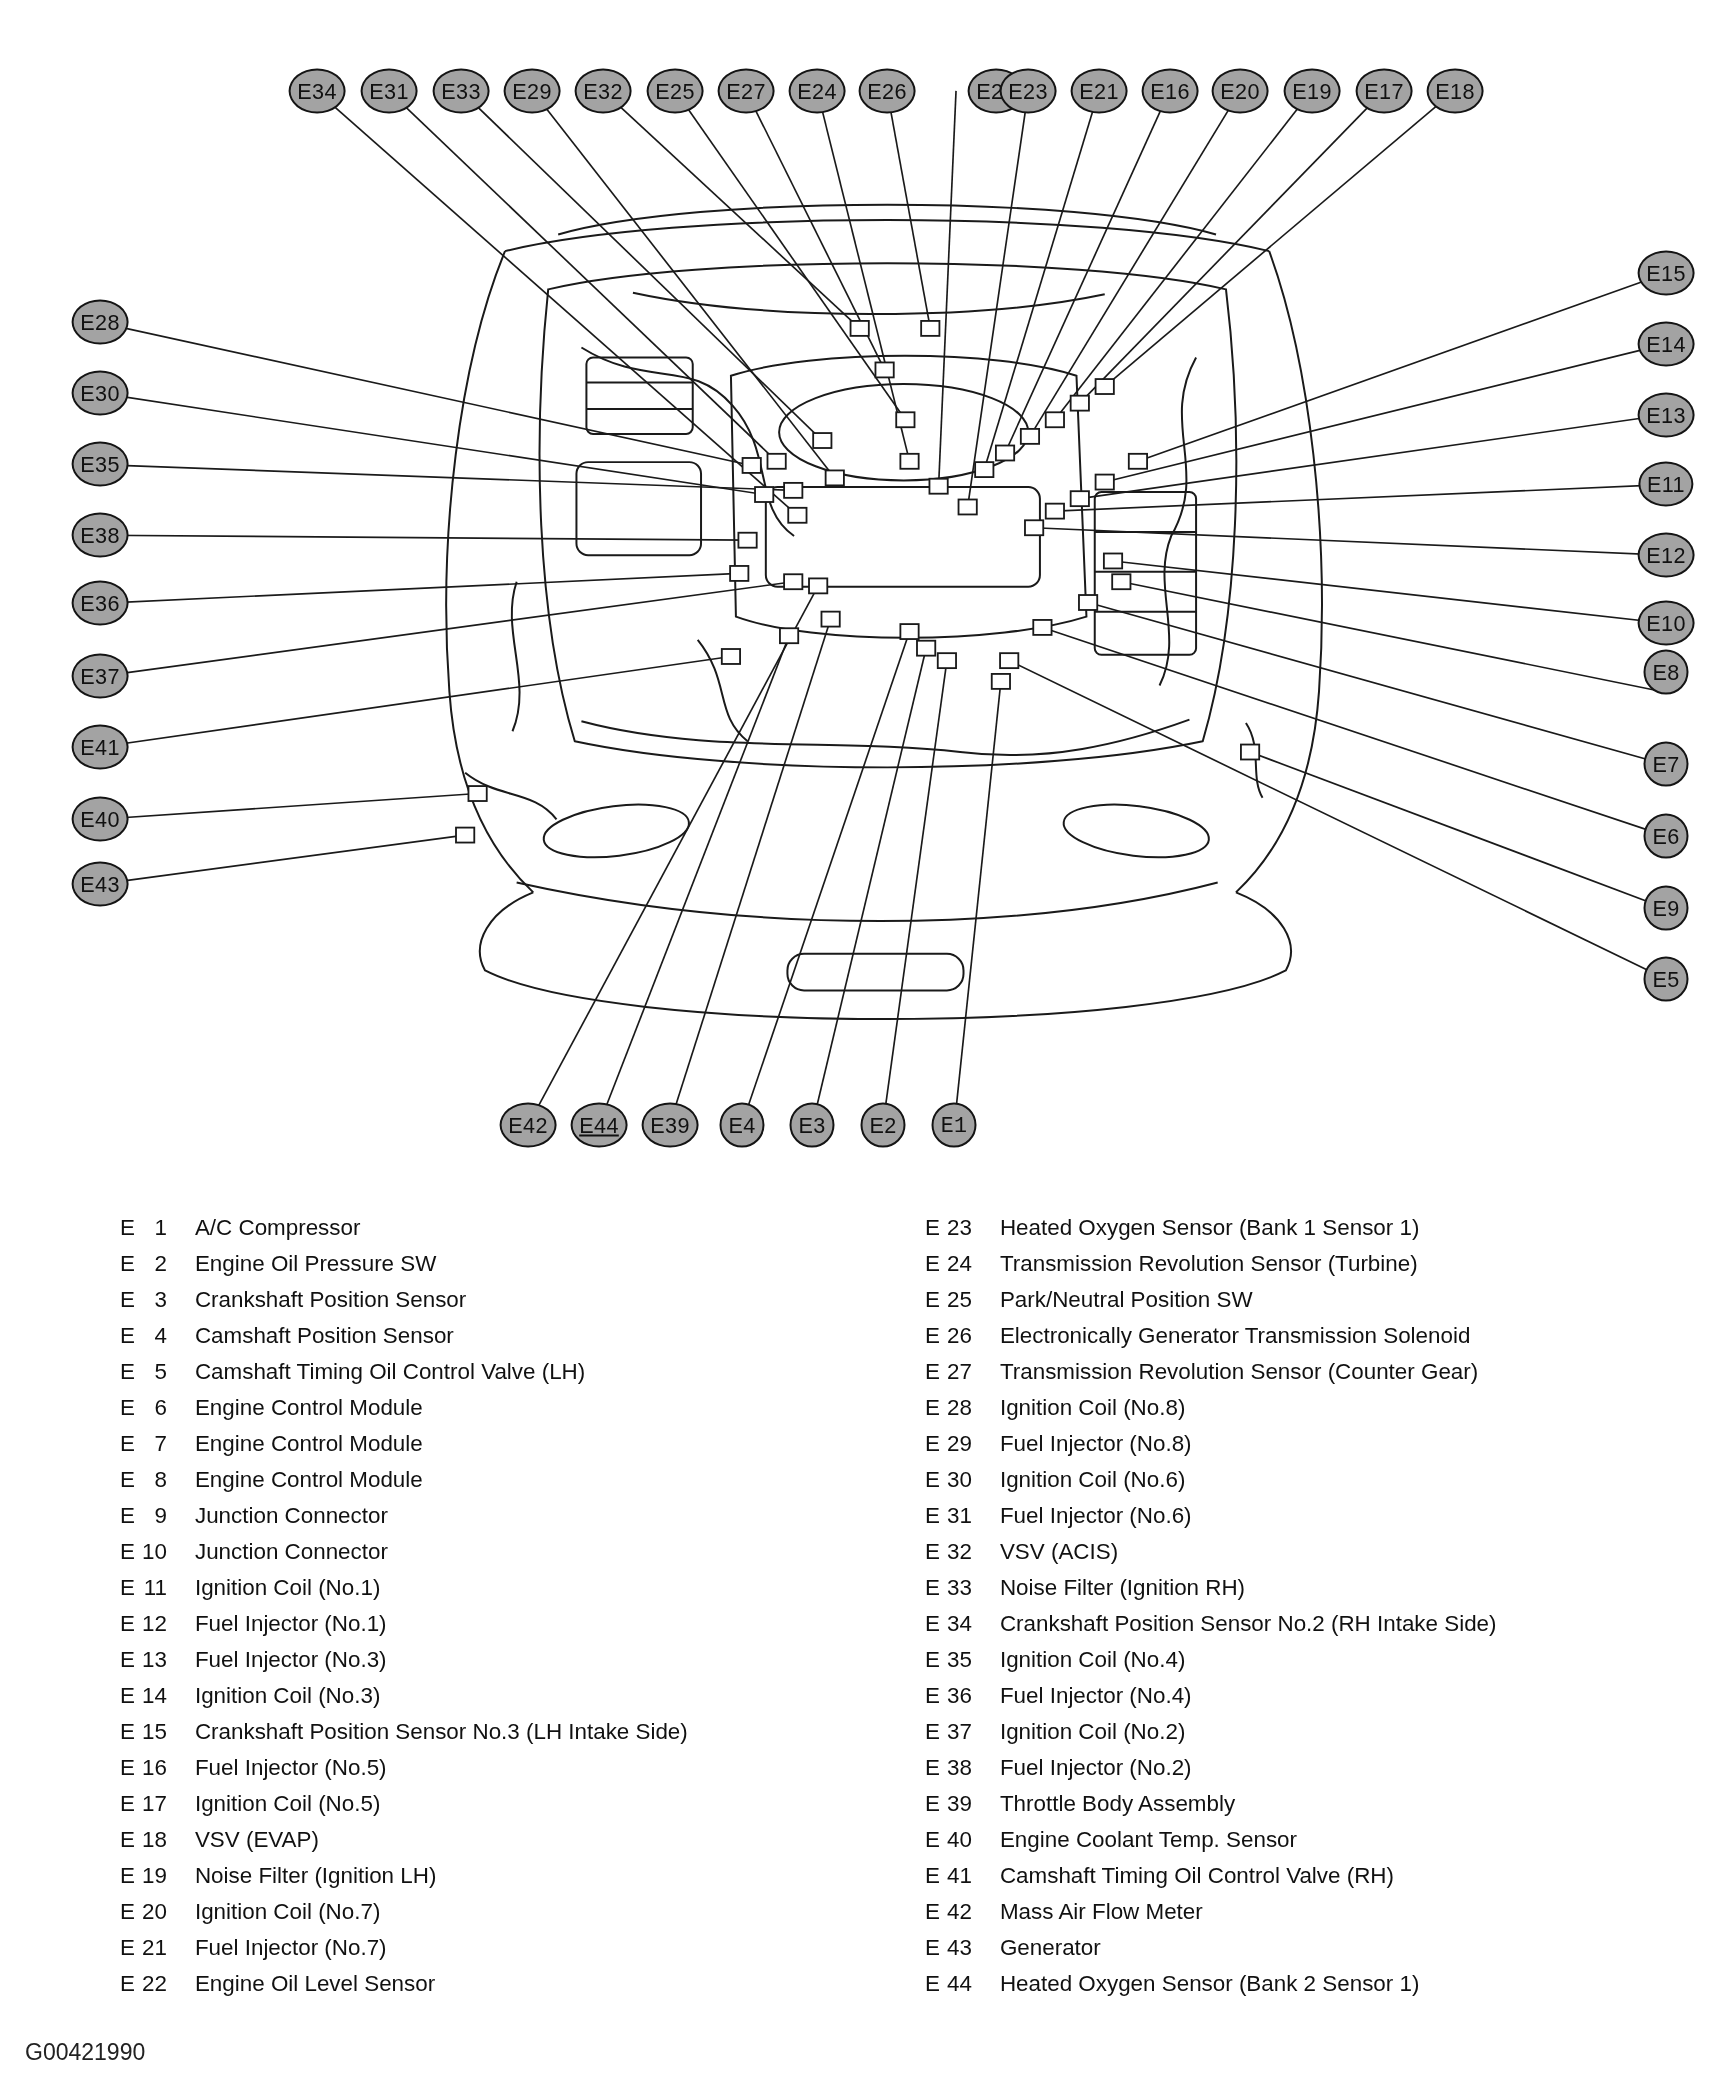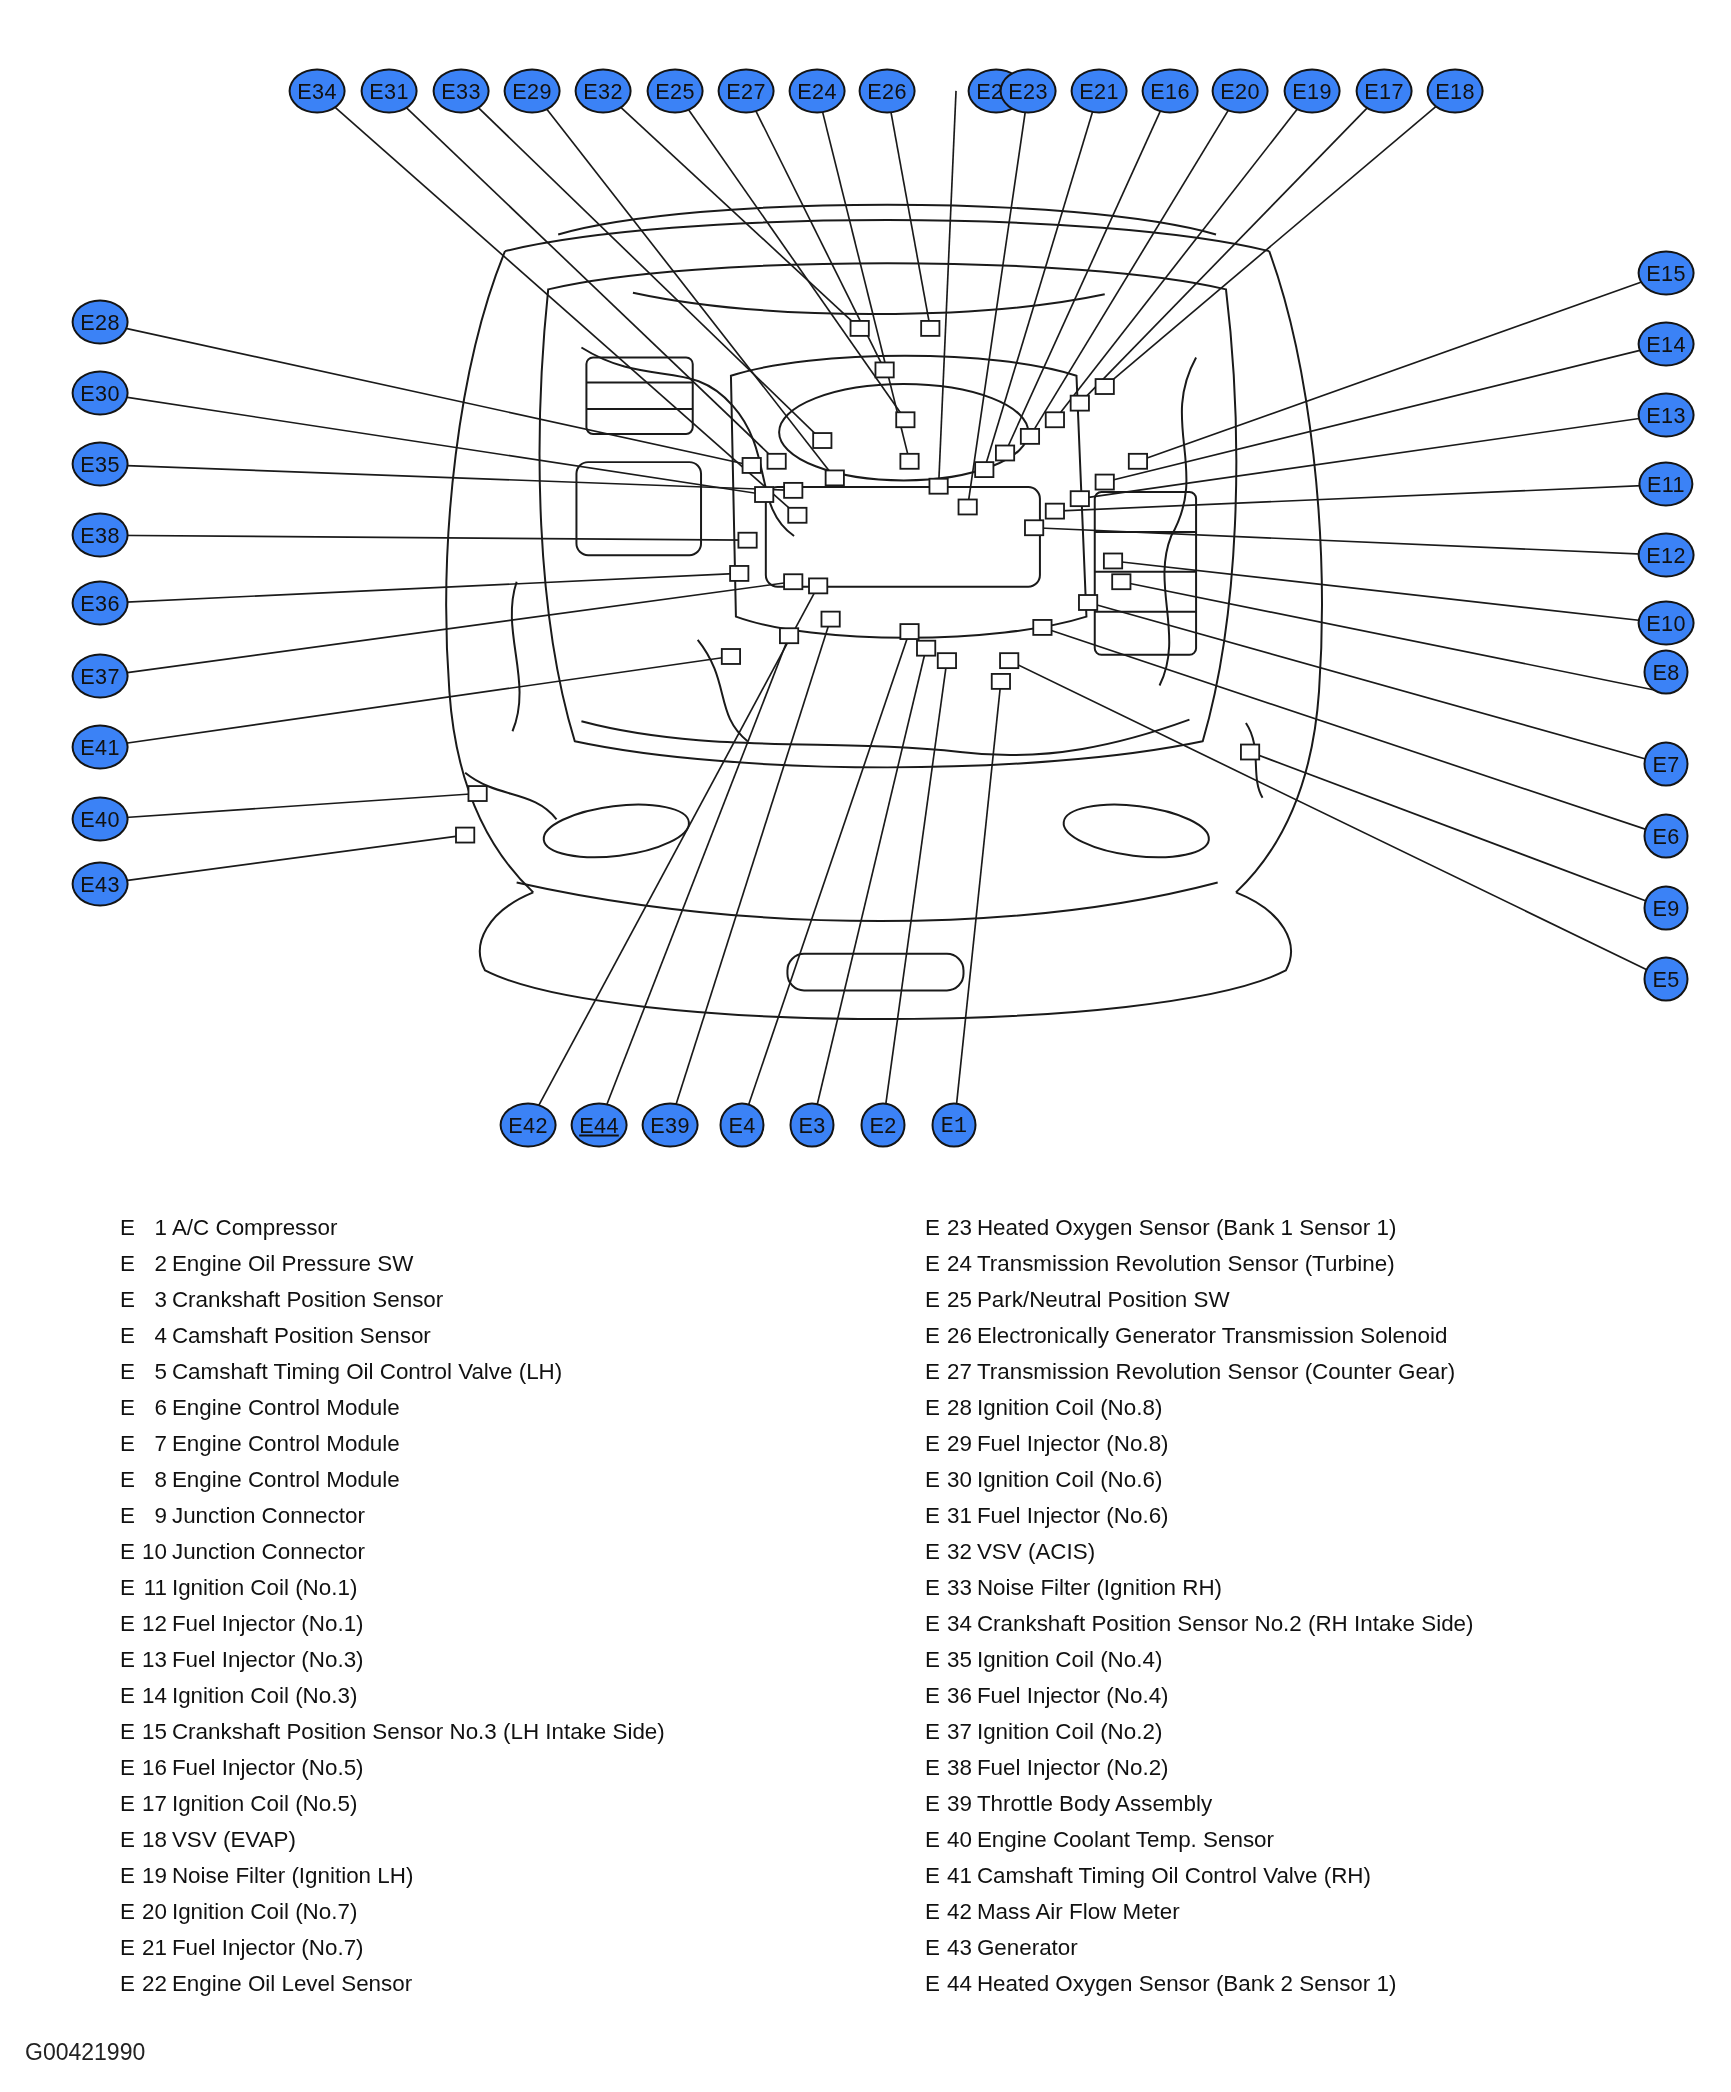--- a/index.html
+++ b/index.html
@@ -9,31 +9,31 @@
   }
   #diagram-svg{position:absolute;left:0;top:0;}
   #diagram-svg *{fill:none;stroke:#1a1a1a;}
   #engine-art path,#engine-art rect,#engine-art ellipse,#engine-art line{stroke-width:2.4;}
   #leader-lines line{stroke-width:2;}
   #connector-marks rect{fill:#ffffff;stroke-width:2.2;}
 
   .callout{
     position:absolute;transform:translate(-50%,-50%);
     min-width:45px;height:45px;padding:0 6.6px;box-sizing:border-box;
-    border:2.5px solid #141414;border-radius:50%;background:#3b82f6;
+    border:2.5px solid #141414;border-radius:50%;background:#a3a3a3;
     display:flex;align-items:center;justify-content:center;
     font-size:21.6px;letter-spacing:0.4px;white-space:nowrap;
   }
 
   #legend-left{position:absolute;left:120px;top:1215px;}
   #legend-right{position:absolute;left:925px;top:1215px;}
   .legend-row{display:flex;align-items:baseline;height:36px;font-size:22.4px;color:#111;}
   .lg-prefix{display:inline-block;}
   .lg-num{display:inline-block;width:32px;text-align:right;}
-  .lg-name{margin-left:5px;white-space:nowrap;}
+  .lg-name{margin-left:28px;white-space:nowrap;}
 
   #figure-code{position:absolute;left:25px;top:2039px;font-size:23px;color:#222;}
 </style>
 </head>
 <body>
 
 <div id="stage">
 
   <svg id="diagram-svg" width="1731" height="1205" viewBox="0 0 2084 1450">
     <g id="engine-art">

